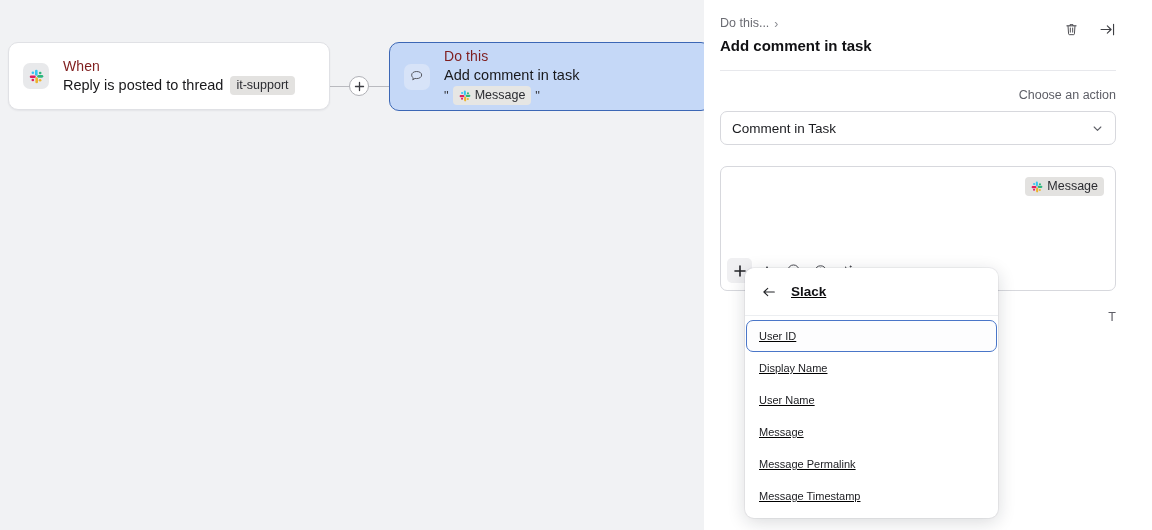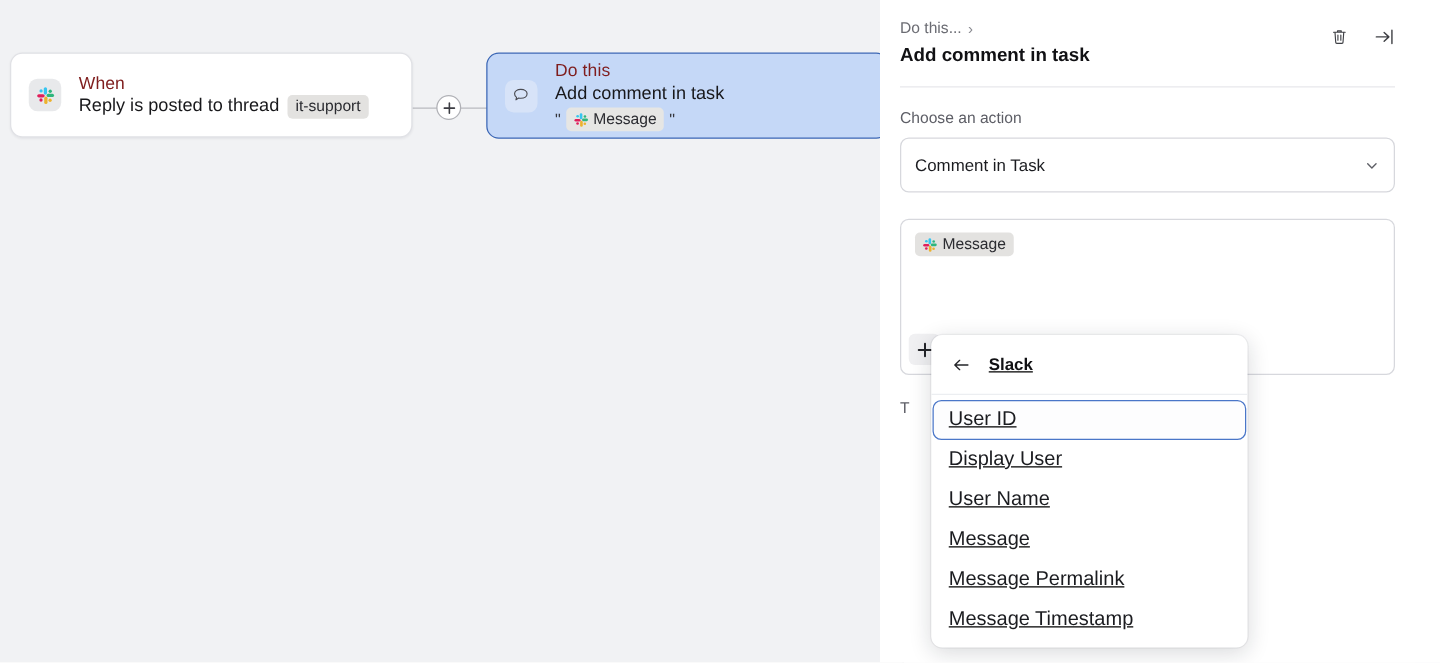--- a/index.html
+++ b/index.html
@@ -102,26 +102,26 @@
     display: flex; align-items: center; gap: 14px;
   }
   .ico-btn {
     width: 22px; height: 22px; display: flex;
     align-items: center; justify-content: center; cursor: pointer;
     color: #3f4045;
   }
   .panel-divider {
     margin-top: 14px; height: 1px; background: #e7e8ec;
   }
-  .panel-body { padding: 16px 16px 0 16px; }
+  .panel-body { padding: 16px 16px 0 16px; text-align: right; }
   .field-label {
     font-size: 12.5px; color: #5d5e66; line-height: 17px; margin-bottom: 7px;
   }
   .select {
-    height: 44px; border: 1px solid #d7d8dd; border-radius: 7px;
+    height: 34px; border: 1px solid #d7d8dd; border-radius: 7px;
     background: #fff; display: flex; align-items: center;
     padding: 0 11px; cursor: pointer; justify-content: space-between;
   }
   .select-value { font-size: 13.5px; color: #1b1c20; }
   .chev-down { color: #5e5f66; display: flex; }
 
   .composer {
     margin-top: 21px;
     height: 125px;
     border: 1px solid #d7d8dd; border-radius: 7px;
@@ -153,21 +153,21 @@
   .dd-head {
     height: 48px; display: flex; align-items: center;
     gap: 14px; padding: 0 16px;
     border-bottom: 1px solid #eceef1;
   }
   .dd-back { display: flex; cursor: pointer; color: #232428; }
   .dd-title { font-size: 13.5px; font-weight: bold; color: #111114; }
   .dd-list { padding: 4px 0 0 0; }
   .dd-item {
     height: 32px; display: flex; align-items: center;
-    padding: 0 12px; font-size: 16px; color: #1b1c20;
+    padding: 0 12px; font-size: 11px; color: #1b1c20;
     cursor: pointer; margin: 0 2px;
   }
   .dd-item.selected {
     border: 1px solid #4a76c8; border-radius: 7px;
     background: #fdfdfe; margin: 0 1px;
   }
 
   
   .slack { display: block; flex: 0 0 auto; }
 </style>
@@ -335,21 +335,21 @@
     <div class="dd-head">
       <span class="dd-back">
         <svg width="16" height="16" viewBox="0 0 18 18" aria-hidden="true">
           <path d="M15 9H3.6M7.6 4.8 3.2 9l4.4 4.2" fill="none" stroke="#232428" stroke-width="1.2" stroke-linecap="round" stroke-linejoin="round"></path>
         </svg>
       </span>
       <span class="dd-title">Slack</span>
     </div>
     <div class="dd-list">
       <div class="dd-item selected">User ID</div>
-      <div class="dd-item">Display User</div>
+      <div class="dd-item">Display Name</div>
       <div class="dd-item">User Name</div>
       <div class="dd-item">Message</div>
       <div class="dd-item">Message Permalink</div>
       <div class="dd-item">Message Timestamp</div>
     </div>
   </div>
 
 </div>
 
 </body></html>

